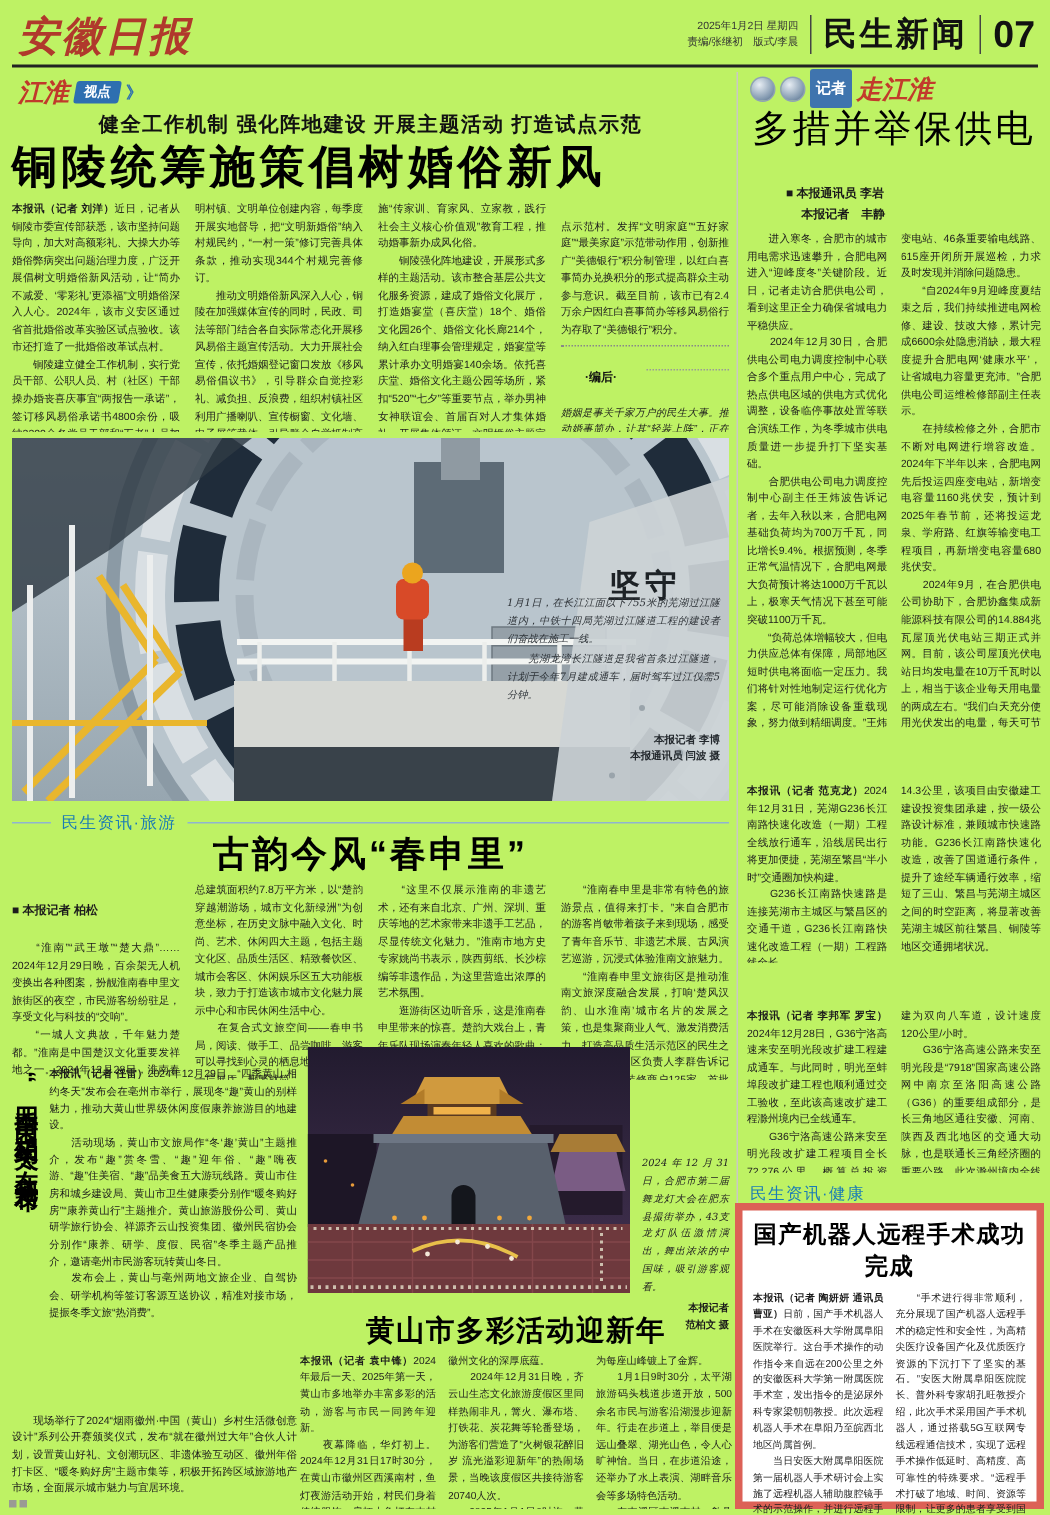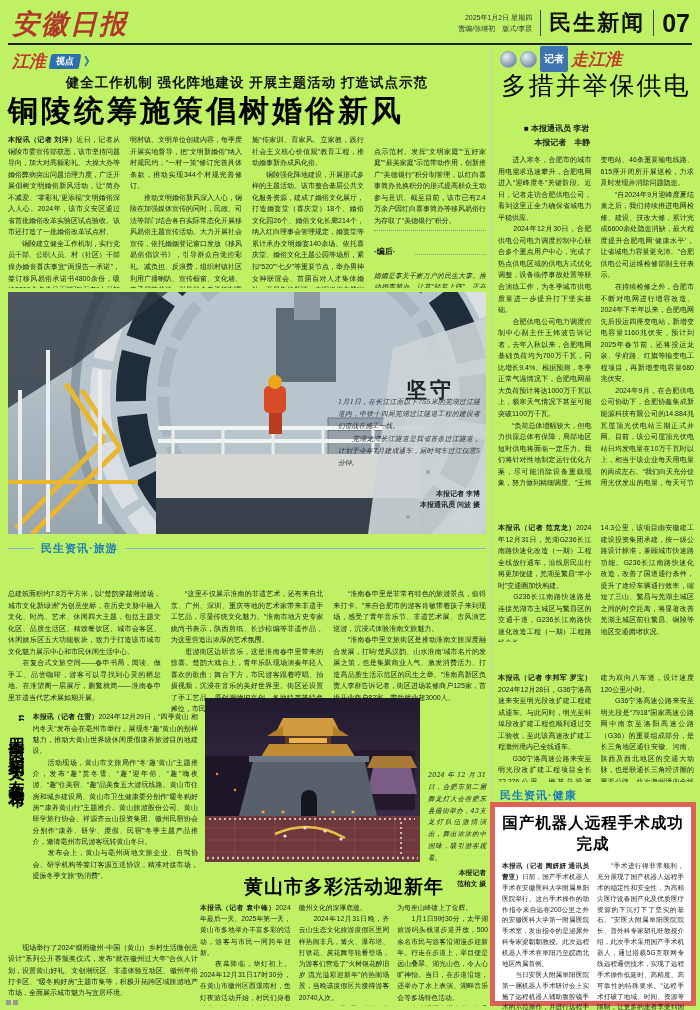--- a/index.html
+++ b/index.html
@@ -23,36 +23,36 @@
   .kicker{position:absolute;left:8px;top:74px;width:478px;text-align:center;
     font-size:13.5px;font-weight:bold;letter-spacing:1px;color:#111;}
   .lead-headline{position:absolute;left:8px;top:91px;width:478px;text-align:left;
     font-size:30px;font-weight:bold;letter-spacing:3px;color:#000;}
   .cols{display:flex;gap:10px;position:absolute;}
   .col{flex:1;font-size:7px;line-height:1.65;text-align:justify;overflow:hidden;
     white-space:pre-line;color:#1c1c1c;}
   .lead-cols{left:8px;top:134px;width:478px;height:154px;}
   .byline-inline{font-weight:bold;}
   .note{margin-top:4px;border-top:1px dotted #888;padding-top:2px;}
-  .note-title{display:flex;align-items:flex-end;gap:20px;font-weight:bold;font-size:8px;color:#111;}
+  .note-title{display:flex;align-items:flex-start;gap:20px;font-weight:bold;font-size:8px;color:#111;margin-left:16px;}
   .note-dots{flex:1;border-bottom:1px dotted #999;height:1px;margin-bottom:3px;}
   .note-body{font-style:italic;font-size:6.8px;line-height:1.7;white-space:pre-line;text-align:justify;}
   
   .photo1{position:absolute;left:8px;top:292px;width:478px;height:242px;overflow:hidden;}
   .photo1 svg{display:block;}
   .p1-title{position:absolute;left:398px;top:84px;font-size:21px;font-weight:bold;
     letter-spacing:3px;color:#1d2226;}
   .p1-caption{position:absolute;left:330px;top:104px;width:142px;font-size:6.8px;line-height:1.8;
     color:#2e3338;font-style:italic;font-family:"DejaVu Serif",serif;text-align:justify;white-space:pre-line;}
   .p1-credit{position:absolute;left:330px;top:196px;width:142px;text-align:right;
     font-size:7px;font-weight:bold;color:#22272c;white-space:pre-line;line-height:1.6;}
   
   .sec-div{position:absolute;display:flex;align-items:center;}
   .sec-line{height:1px;background:#8fb4d0;}
-  .sec-text{color:#1b7cb5;font-size:11px;font-weight:bold;letter-spacing:1px;padding:0 7px;}
+  .sec-text{color:#1b7cb5;font-size:11px;font-weight:normal;letter-spacing:1px;padding:0 7px;}
   .div-tourism{left:8px;top:541px;width:478px;}
   .div-health{left:498px;top:788px;width:196px;align-items:flex-end;}
   
   .cs-headline{position:absolute;left:8px;top:553px;width:478px;text-align:center;
     font-size:24px;font-weight:bold;letter-spacing:2px;color:#000;}
   .cs-cols{left:8px;top:588px;width:478px;height:132px;}
   .byline-row{font-weight:bold;font-size:8px;margin-bottom:3px;white-space:normal;}
   
   .hs-block{position:absolute;left:8px;top:700px;width:190px;height:240px;display:flex;gap:7px;}
   .vert-headline{writing-mode:vertical-rl;font-size:16px;font-weight:bold;letter-spacing:3px;
@@ -185,21 +185,28 @@
     <div class="p1-credit">本报记者 李博
 本报通讯员 闫波 摄</div>
   </div>
 
   <div class="sec-div div-tourism">
     <span class="sec-line" style="width:26px"></span>
     <span class="sec-text">民生资讯·旅游</span>
     <span class="sec-line" style="flex:1"></span>
   </div>
 
+  <div class="cs-headline">古韵今风“春申里”</div>
   <div class="cols cs-cols">
+    <div class="col">
+      <div class="byline-row">■ 本报记者 柏松</div>
+      <span>　　“淮南”“武王墩”“楚大鼎”……2024年12月29日晚，百余架无人机变换出各种图案，扮靓淮南春申里文旅街区的夜空，市民游客纷纷驻足，享受文化与科技的“交响”。
+　　“一城人文典故，千年魅力楚都。”淮南是中国楚汉文化重要发祥地之一。2024年12月28日，淮南春申里文旅街区正式开放，数万市民前来打卡体验，在沉浸式欢乐中感受文旅魅力。
+　　“春申里”是淮南市首个文旅街区，</span>
+    </div>
     <div class="col">总建筑面积约7.8万平方米，以“楚韵穿越潮游场，城市文化新绿洲”为创意坐标，在历史文脉中融入文化、时尚、艺术、休闲四大主题，包括主题文化区、品质生活区、精致餐饮区、城市会客区、休闲娱乐区五大功能板块，致力于打造该市城市文化魅力展示中心和市民休闲生活中心。
 　　在复合式文旅空间——春申书局，阅读、做手工、品尝咖啡，游客可以寻找到心灵的栖息地。在淮望阁一层展厅，删繁就简——淮南春申里非遗当代艺术展如期开展。</div>
     <div class="col">　　“这里不仅展示淮南的非遗艺术，还有来自北京、广州、深圳、重庆等地的艺术家带来非遗手工艺品，尽显传统文化魅力。”淮南市地方史专家姚尚书表示，陕西剪纸、长沙棕编等非遗作品，为这里营造出浓厚的艺术氛围。
 　　逛游街区边听音乐，这是淮南春申里带来的惊喜。楚韵大戏台上，青年乐队现场演奏年轻人喜欢的歌曲；舞台下方，市民游客跟着哼唱、拍摄视频，沉浸在音乐的美好世界里。街区还设置了手工艺品、原创潮物IP文创、各地特产等特色摊位，市民游客选购观赏踊跃。</div>
     <div class="col">　　“淮南春申里是非常有特色的旅游景点，值得来打卡。”来自合肥市的游客肖敏带着孩子来到现场，感受了青年音乐节、非遗艺术展、古风演艺巡游，沉浸式体验淮南文旅魅力。
 　　“淮南春申里文旅街区是推动淮南文旅深度融合发展，打响‘楚风汉韵、山水淮南’城市名片的发展之策，也是集聚商业人气、激发消费活力、打造高品质生活示范区的民生之举。”淮南高新区负责人李群告诉记者，街区进场装修商户125家，首批开业商户82家，带动就业超3000人。</div>
   </div>
 
   <div class="hs-block">
     <div class="vert-headline">“四季黄山 相约冬天”在亳州发布</div>

